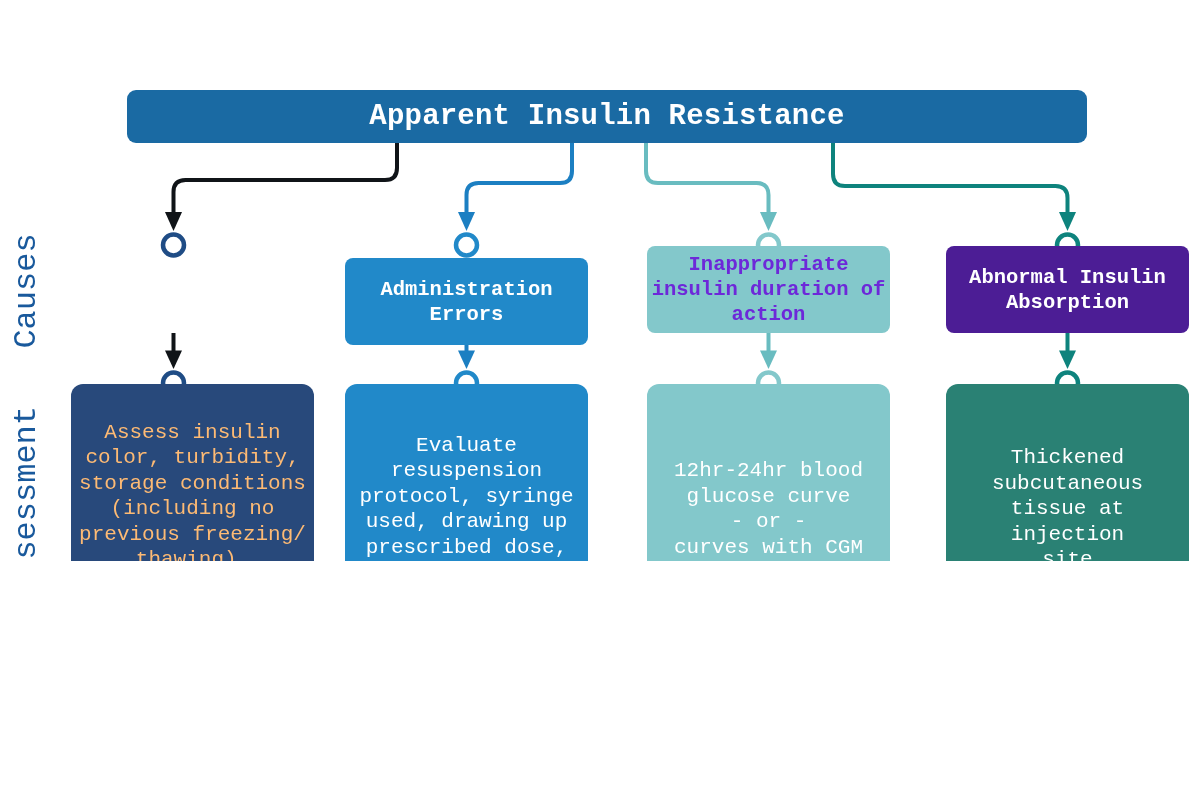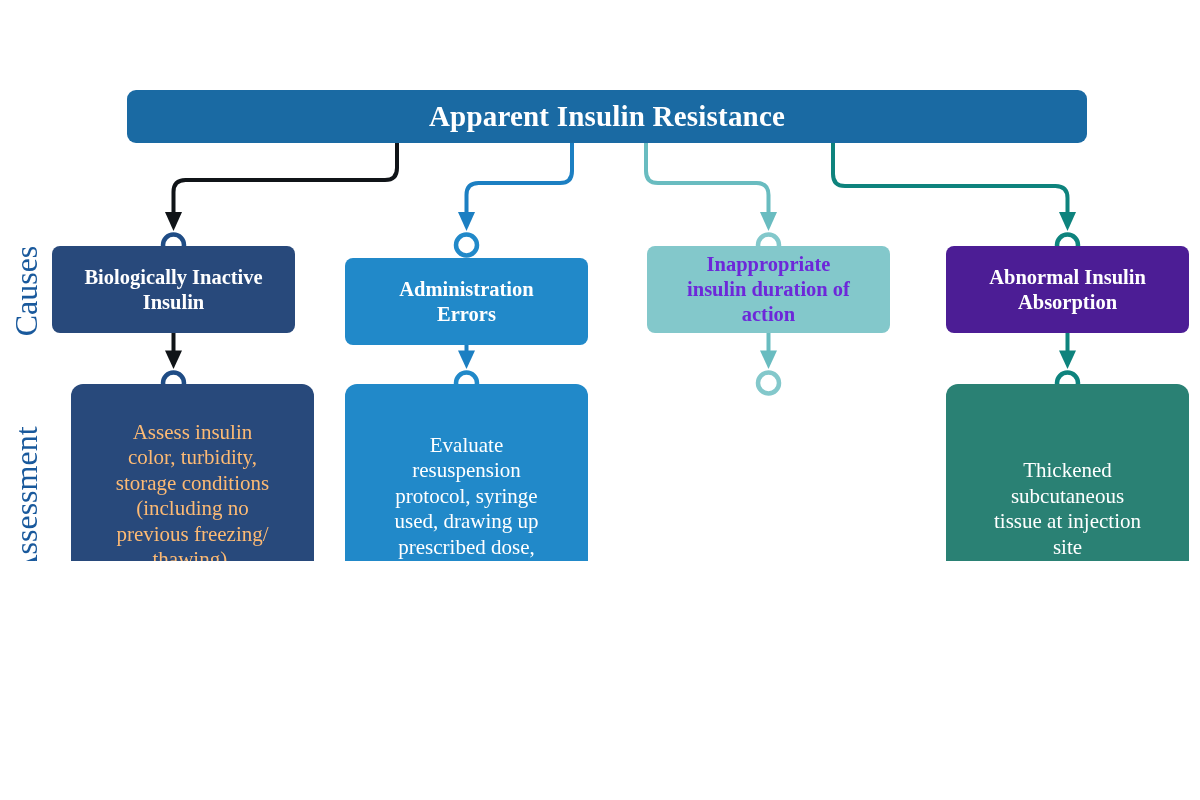--- a/index.html
+++ b/index.html
@@ -2,21 +2,21 @@
 <html><head>
 <meta charset="utf-8">
 <style>
   html, body { margin: 0; padding: 0; background: #ffffff; }
   .stage {
     position: relative;
     width: 1200px;
     height: 561px;
     background: #ffffff;
     overflow: hidden;
-    font-family: Liberation Serif, serif;
+    font-family: Liberation Mono, monospace;
   }
   .connectors {
     position: absolute;
     left: 0; top: 0;
     width: 1200px; height: 800px;
     pointer-events: none;
   }
   .banner {
     position: absolute;
     left: 127px; top: 90px;
@@ -117,24 +117,20 @@
   </svg>
 
   <header class="banner" style="background: rgb(26, 106, 163);">
     <h1 style="color: rgb(255, 255, 255);">Apparent Insulin Resistance</h1>
   </header>
 
   <div class="side-label causes" style="color: rgb(25, 89, 156);">Causes</div>
   <div class="side-label assessment" style="color: rgb(25, 89, 156);">Assessment</div>
 
   <section class="col c1">
-    <div class="cause-box" style="background: rgb(40, 73, 123); color: rgb(255, 255, 255);">
-      <span>Biologically Inactive
-Insulin</span>
-    </div>
     <div class="assess-box" style="background: rgb(40, 73, 123); color: #fdba74; margin-left: 19px;">
       <span>Assess insulin
 color, turbidity,
 storage conditions
 (including no
 previous freezing/
 thawing),
 expiration date</span>
     </div>
   </section>
@@ -153,20 +149,26 @@
 injection duration</span>
     </div>
   </section>
 
   <section class="col c3">
     <div class="cause-box" style="background: rgb(131, 200, 203); color: #6d28d9;">
       <span>Inappropriate
 insulin duration of
 action</span>
     </div>
+    <div class="assess-box" style="background: rgb(131, 200, 203); color: rgb(255, 255, 255);">
+      <span>12hr-24hr blood
+glucose curve
+- or -
+curves with CGM</span>
+    </div>
   </section>
 
   <section class="col c4">
     <div class="cause-box" style="background: #4c1d95; color: rgb(255, 255, 255);">
       <span>Abnormal Insulin
 Absorption</span>
     </div>
     <div class="assess-box" style="background: rgb(42, 129, 116); color: rgb(255, 255, 255);">
       <span>Thickened
 subcutaneous

